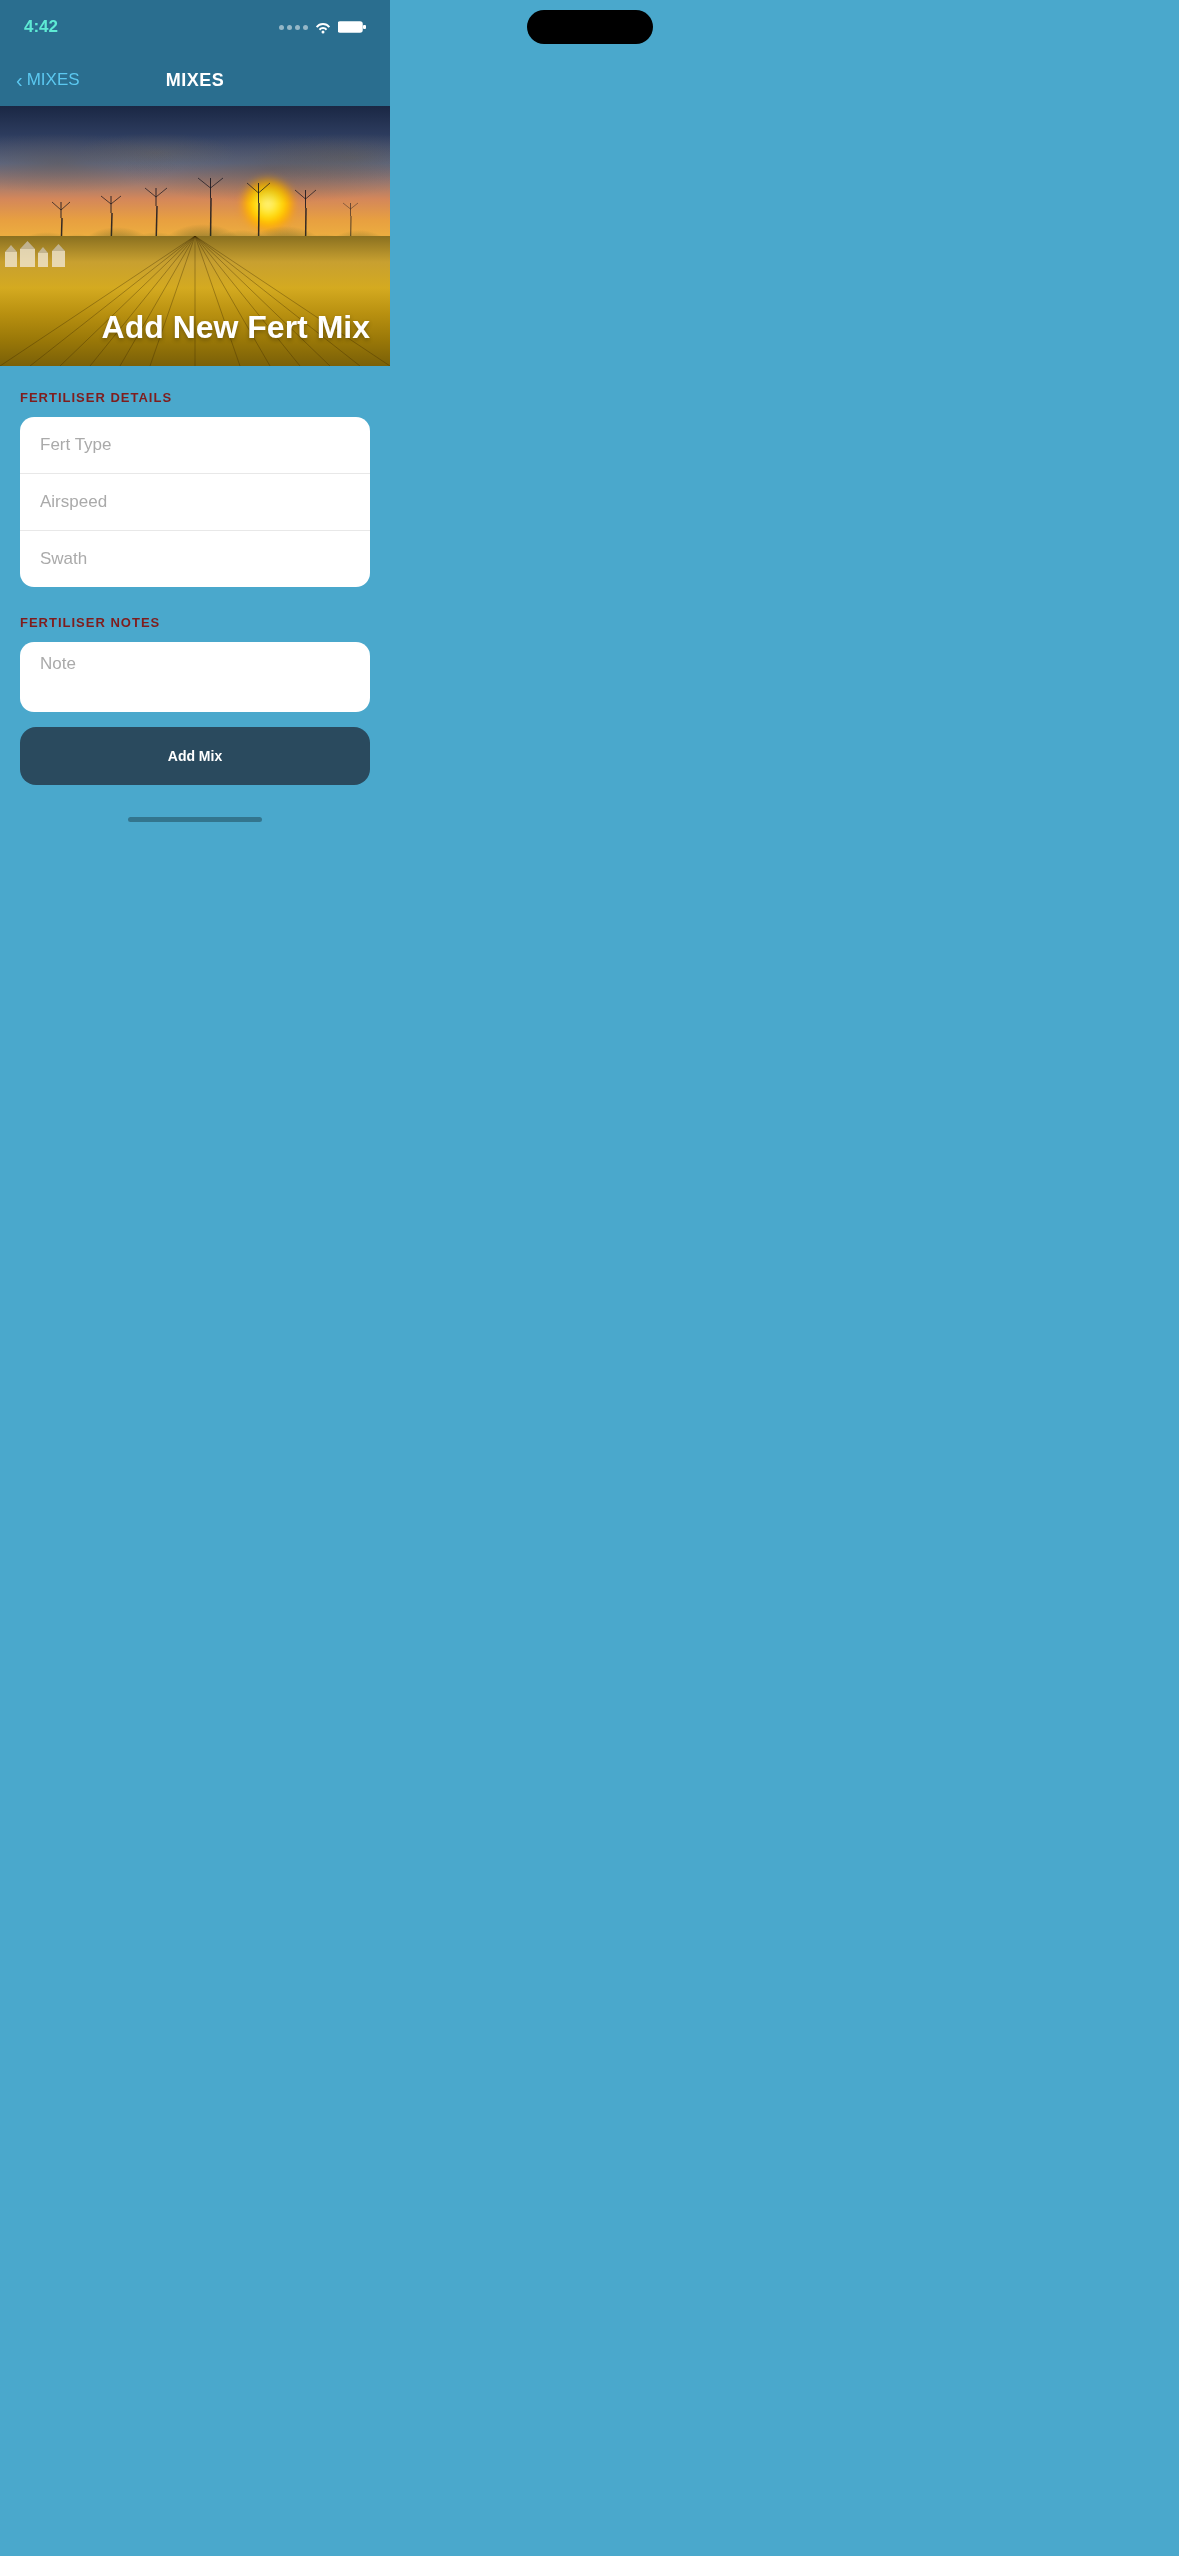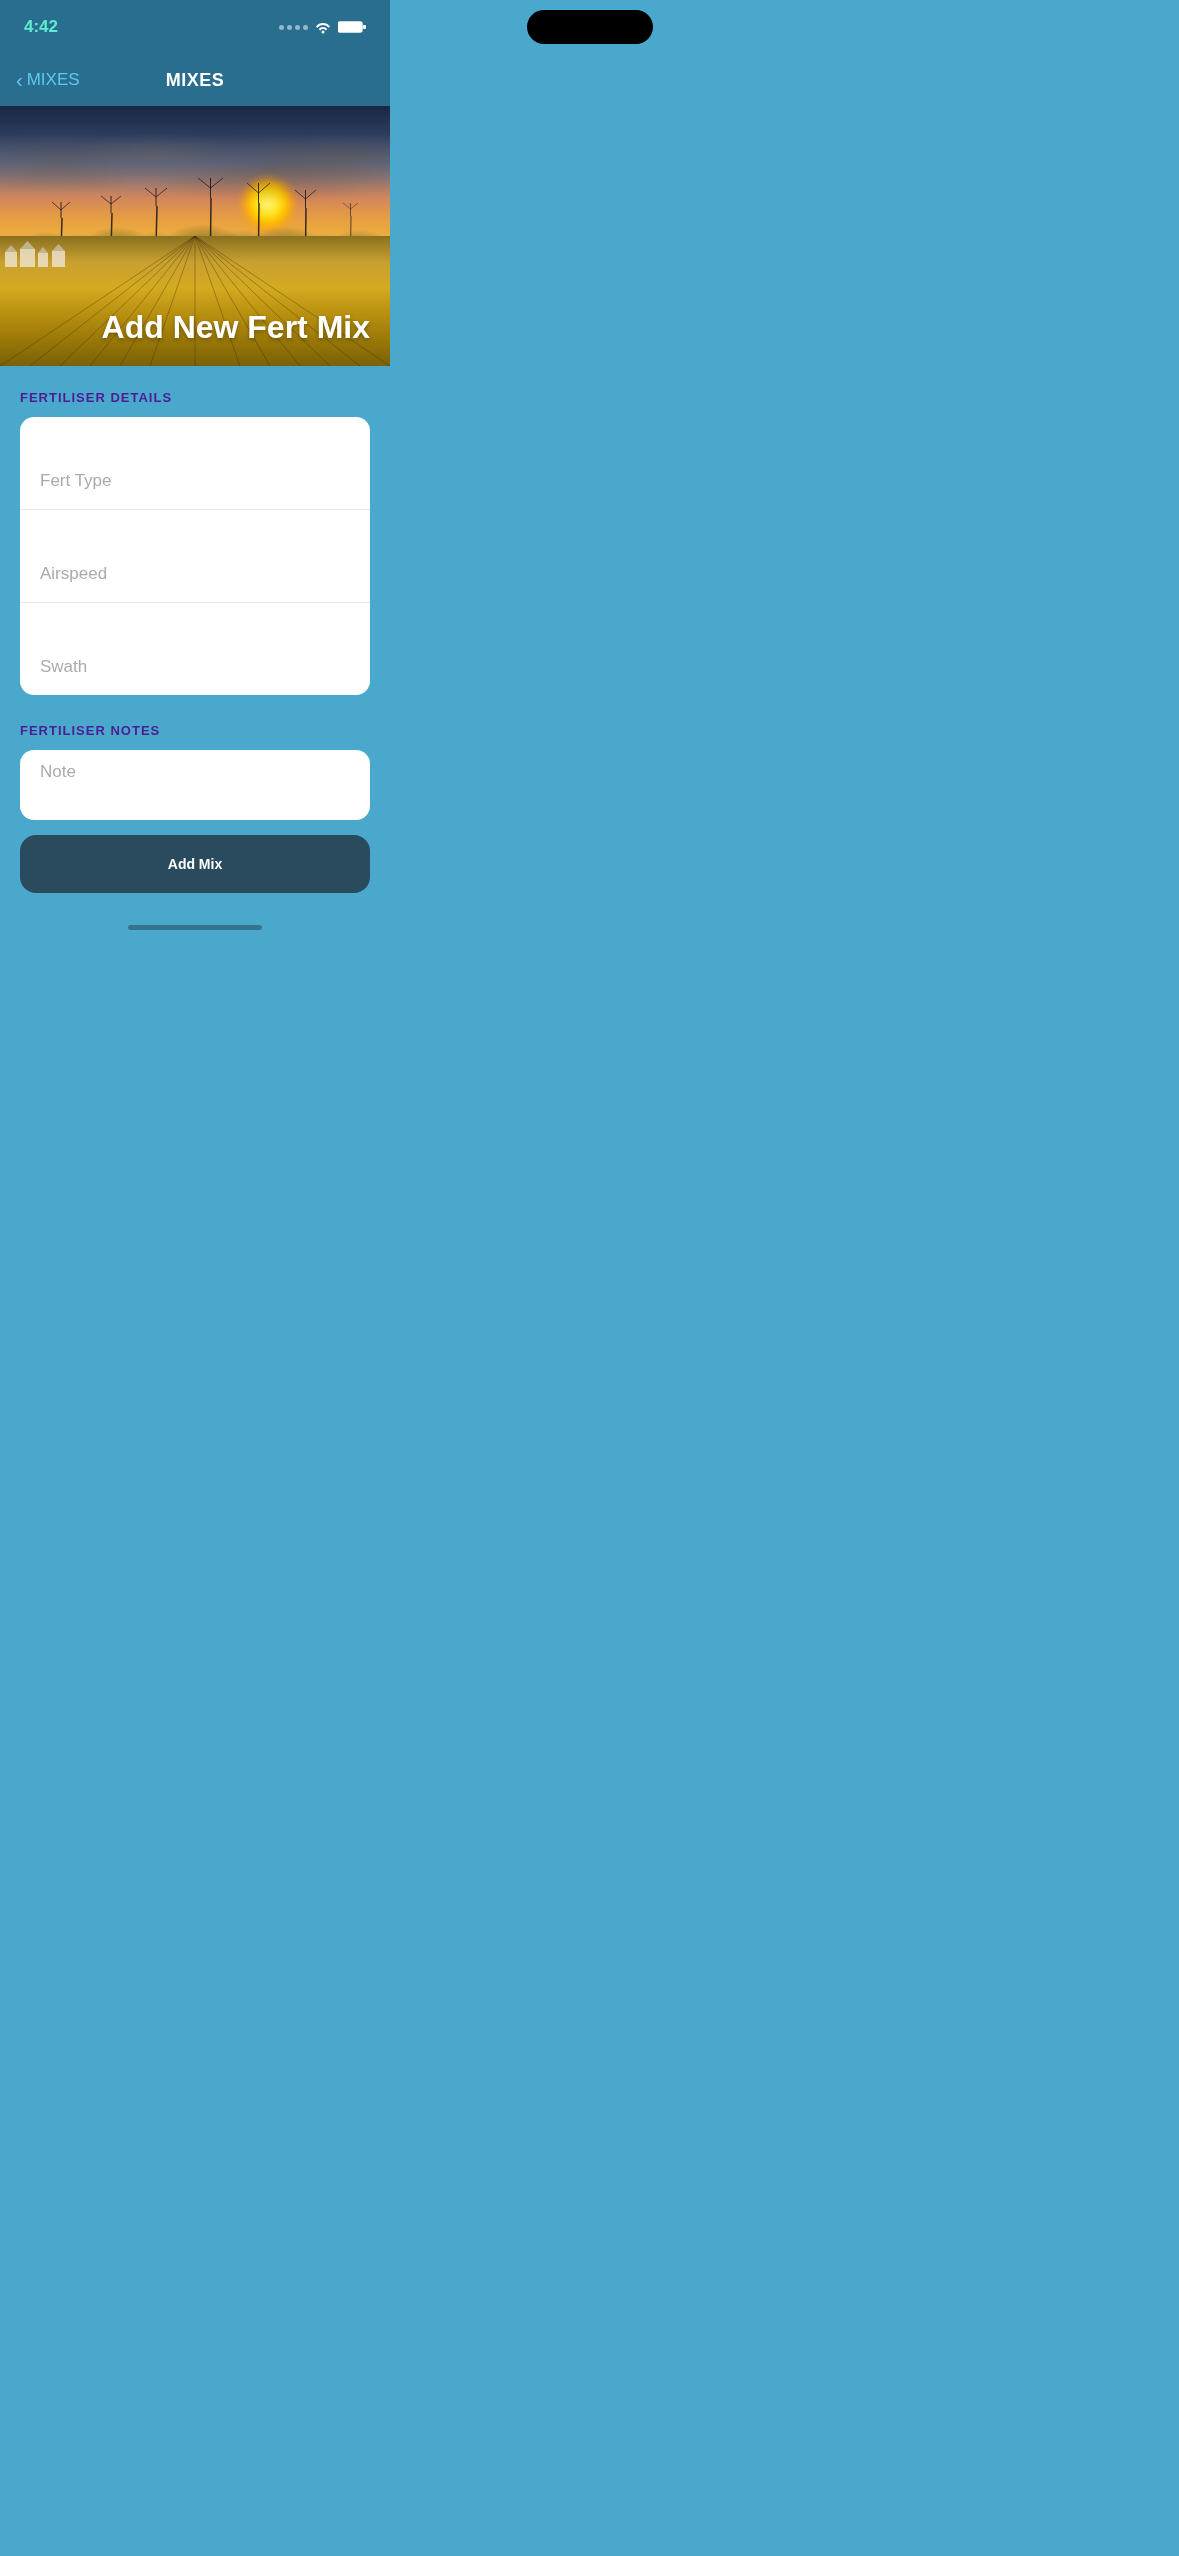--- a/index.html
+++ b/index.html
@@ -210,21 +210,21 @@
 
     
     .main-content {
       background-color: #4aa8cc;
       padding: 24px 20px 40px;
     }
 
     .section-title {
       font-size: 13px;
       font-weight: 800;
-      color: #4c1d95;
+      color: #7f1d1d;
       letter-spacing: 1px;
       margin-bottom: 12px;
     }
 
     .form-card {
       background: white;
       border-radius: 14px;
       overflow: hidden;
       margin-bottom: 28px;
     }
@@ -239,21 +239,20 @@
     }
 
     .form-field input {
       width: 100%;
       border: none;
       outline: none;
       font-size: 17px;
       color: #14532d;
       background: transparent;
       font-family: -apple-system, BlinkMacSystemFont, 'Helvetica Neue', sans-serif;
-      margin-top: 36px;
     }
 
     .form-field input::placeholder {
       color: #aaa;
     }
 
     .notes-card {
       background: white;
       border-radius: 14px;
       padding: 12px 20px;

